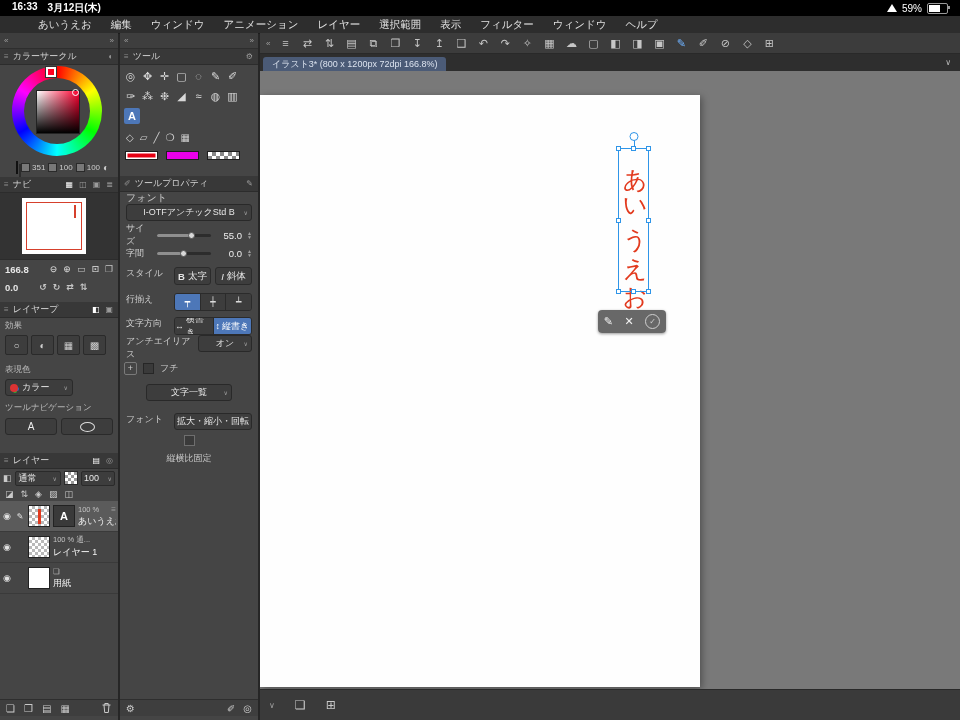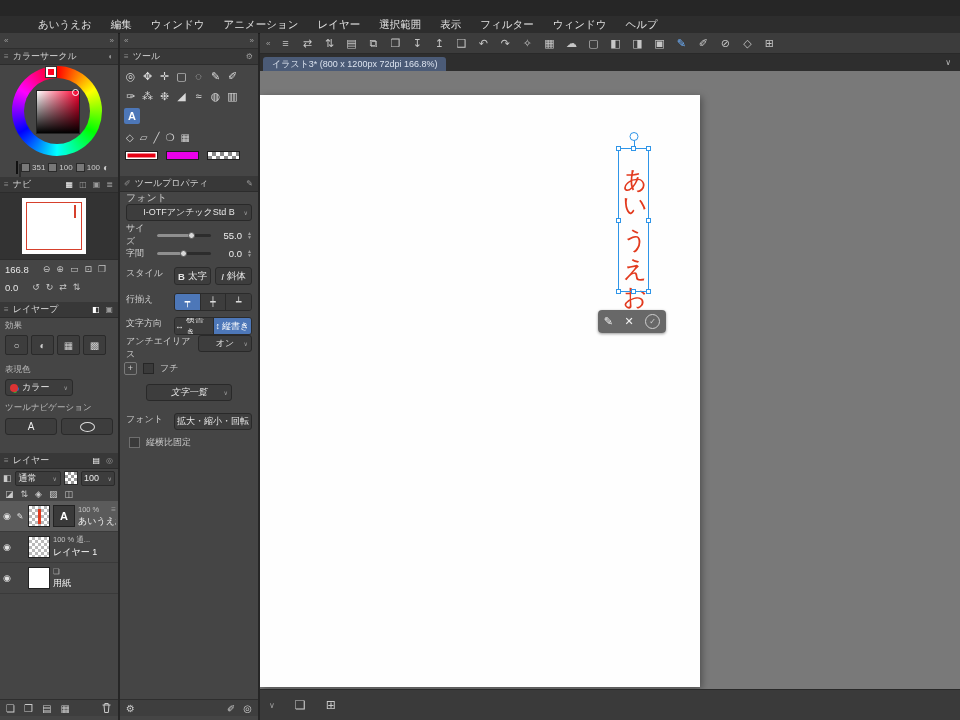--- a/index.html
+++ b/index.html
@@ -44,21 +44,21 @@
   .swrow{display:flex;align-items:center;padding:0 16px;gap:3px;height:20px;font-size:8px;color:#ccc;}
   .mainc{width:11px;height:11px;background:#e60012;border:1px solid #111;box-shadow:3px 3px 0 #2c2c2c;}
   .chip{width:7px;height:7px;background:#787878;border:1px solid #2a2a2a;display:inline-block;}
   .hsvgrp{display:flex;align-items:center;gap:2px;}
   .halficon{font-size:10px;color:#c9c9c9;margin-left:auto;}
   
   .navthumb{height:66px;background:#333;position:relative;border-bottom:1px solid #2c2c2c;}
   .npage{position:absolute;left:22px;top:5px;width:64px;height:56px;background:#fff;}
   .nborder{position:absolute;inset:4px;border:1px solid #d6402c;}
   .ntextmark{position:absolute;right:10px;top:7px;width:2px;height:13px;background:#d6402c;}
-  .zrow{height:18px;display:flex;align-items:center;gap:14px;padding:0 5px;font-size:9.5px;color:#e6e6e6;}
+  .zrow{height:18px;display:flex;align-items:center;gap:21px;padding:0 5px;font-size:9.5px;color:#e6e6e6;font-weight:bold;}
   .zicons{display:flex;gap:6px;font-size:9px;color:#c6c6c6;}
   .zicons span{cursor:default;}
   
   .lbl{font-size:8.5px;color:#bdbdbd;padding:2px 5px;}
   .effrow{display:flex;gap:3px;padding:1px 5px;height:20px;}
   .effbtn{width:21px;height:18px;background:#3d3d3d;border:1px solid #2a2a2a;border-radius:2px;
     display:flex;align-items:center;justify-content:center;font-size:10px;color:#cfcfcf;}
   .colordrop{margin:1px 5px;height:15px;width:58px;background:#3d3d3d;border:1px solid #2a2a2a;border-radius:3px;
     display:flex;align-items:center;gap:4px;padding:0 4px;font-size:9px;color:#e6e6e6;}
   .tricolor{width:8px;height:8px;border-radius:50%;background:#d33;box-shadow:3px 1px 0 -2px #36c,1px 3px 0 -2px #3a3;}
@@ -164,20 +164,33 @@
   .cr-bottom{position:absolute;left:0;right:0;bottom:0;height:30px;background:#3a3a3a;border-top:1px solid #292929;
     display:flex;align-items:center;gap:20px;padding:0 9px;font-size:12px;color:#c9c9c9;}
   .smallchev{font-size:8px;color:#9f9f9f;}
   svg{display:block;}
 </style>
 </head>
 <body>
 
 <div class="app">
 
+  <div class="statusbar">
+    <div class="sb-left">
+      <span>16:33</span>
+      <span>3月12日(木)</span>
+    </div>
+    <div class="sb-right">
+      <span class="wifi"></span>
+      <span>59%</span>
+      <span class="battery">
+          <span class="battery-fill"></span>
+        </span>
+    </div>
+  </div>
 
   <div class="menubar">
       <span class="menu-item">あいうえお</span>
       <span class="menu-item">編集</span>
       <span class="menu-item">ウィンドウ</span>
       <span class="menu-item">アニメーション</span>
       <span class="menu-item">レイヤー</span>
       <span class="menu-item">選択範囲</span>
       <span class="menu-item">表示</span>
       <span class="menu-item">フィルター</span>
@@ -506,34 +519,34 @@
         <span class="dc">∨</span>
       </span>
     </div>
 
     <div class="fuchirow" style="margin-top:8px;">
       <span class="plusbox">+</span>
       <span class="minibox"></span>
       <span style="font-size:9px;color:#d0d0d0;">フチ</span>
     </div>
 
-    <div class="drop" style="margin:9px 26px 12px;font-style:italic;">
+    <div class="drop" style="margin:9px 26px 12px;">
       <span>文字一覧</span>
       <span class="dc">∨</span>
     </div>
 
     <div class="ctlrow" style="margin-top:10px;">
       <span class="clabel">フォント</span>
       <span class="drop" style="flex:1;">
         <span>拡大・縮小・回転</span>
         <span class="dc">∨</span>
       </span>
     </div>
 
-    <div class="aspectrow" style="margin-top:4px;">
+    <div class="aspectrow" style="margin-top:4px;flex-direction:column;">
       <span class="cb"></span>
       <span>縦横比固定</span>
     </div>
 
     <div class="colbottom">
       <span>⚙</span>
       <span class="right">
         <span>✐</span>
         <span>◎</span>
       </span>

